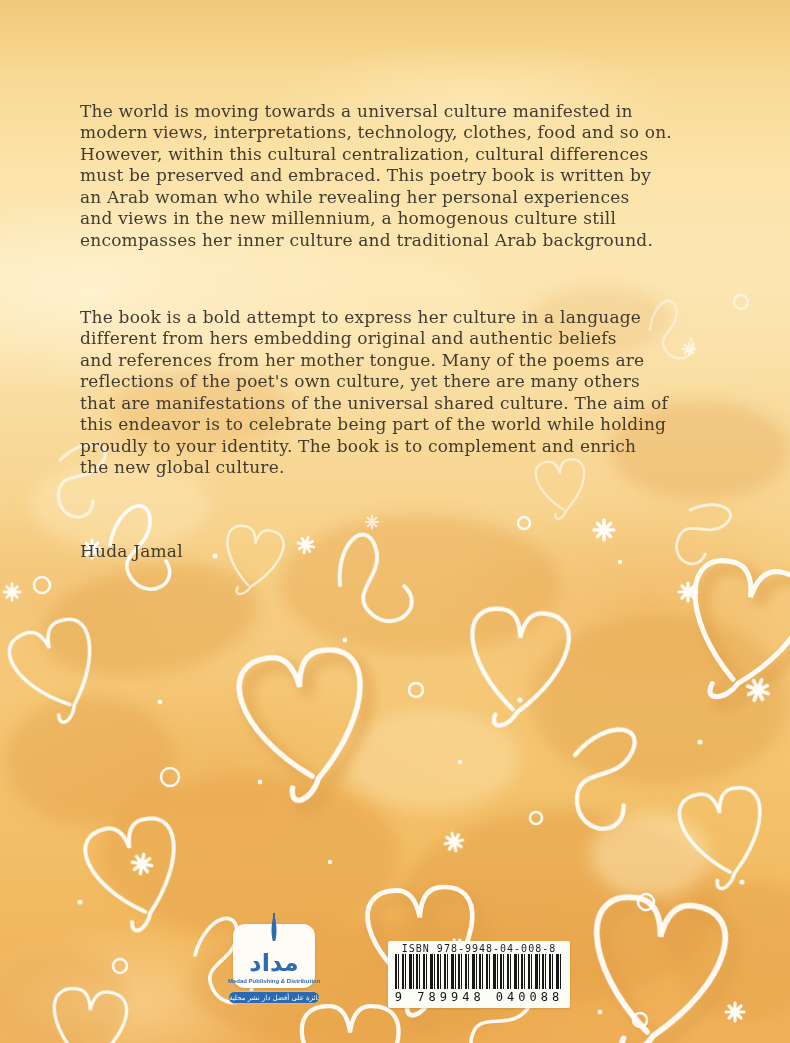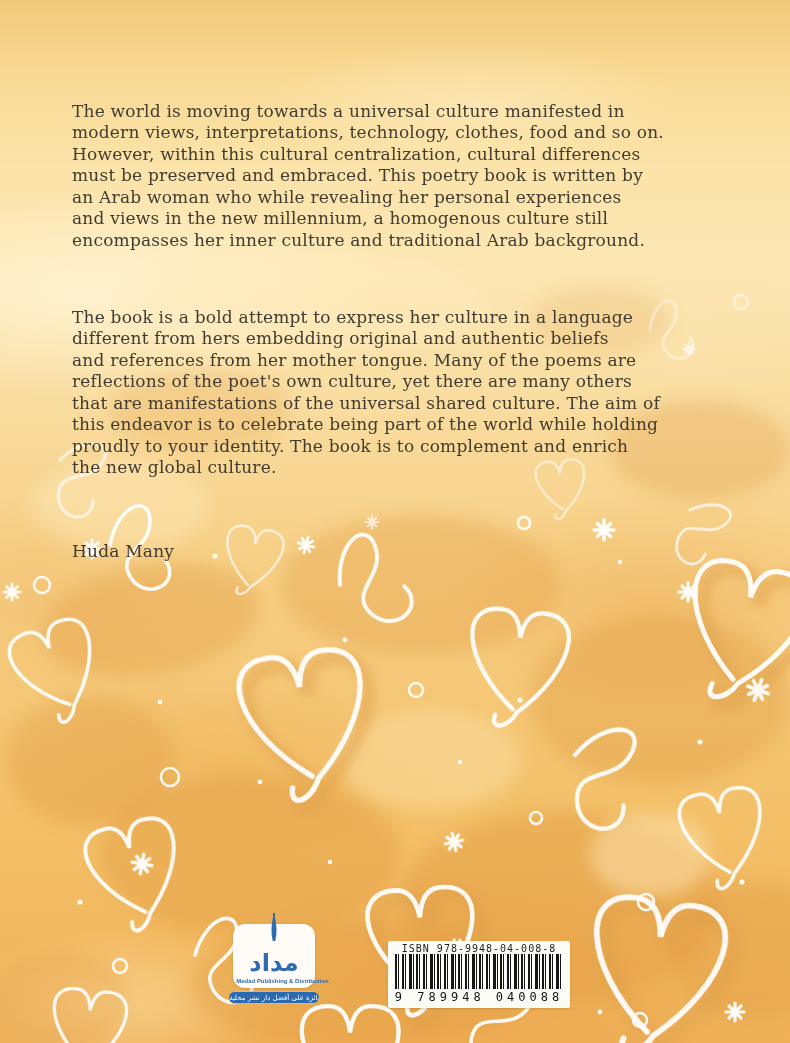--- a/index.html
+++ b/index.html
@@ -15,37 +15,37 @@
       radial-gradient(ellipse 300px 160px at 82% 58%, rgba(235,166,77,.40), rgba(235,166,77,0) 70%),
       radial-gradient(ellipse 320px 150px at 28% 74%, rgba(236,170,80,.38), rgba(236,170,80,0) 70%),
       radial-gradient(ellipse 360px 160px at 62% 93%, rgba(231,158,68,.45), rgba(231,158,68,0) 70%),
       radial-gradient(ellipse 220px 140px at 4% 57%,  rgba(240,186,106,.45), rgba(240,186,106,0) 70%),
       radial-gradient(ellipse 240px 110px at 15% 96%, rgba(255,232,180,.5), rgba(255,232,180,0) 70%),
       linear-gradient(180deg,#f1c97a 0%,#f8d993 7%,#fbe3a9 16%,#fce7b4 26%,#f9dda0 38%,#f7d189 52%,#f5c878 66%,#f3bf67 80%,#f1b65d 92%,#efb058 100%);
   }
   .doodles{position:absolute;inset:0;}
   
   .synopsis{
-    position:absolute;left:72px;top:79px;width:662px;
+    position:absolute;left:80px;top:79px;width:662px;
     color:#413b31;
     font-size:17px;line-height:21.5px;
     letter-spacing:.2px;
     white-space:pre-line;
   }
   .synopsis p{margin:0;white-space:pre-line;}
   .synopsis p.p2{margin-top:34px;}
   .synopsis p.author{margin-top:41px;}
   
   .publisher{position:absolute;left:226px;top:924px;width:96px;text-align:center;}
   .badge{
     position:relative;margin:0 auto;width:82px;height:64px;
     background:rgba(255,255,255,.96);
     border-radius:12px;
     box-shadow:0 1px 3px rgba(160,110,30,.35);
-    display:flex;flex-direction:column;justify-content:flex-end;
+    display:flex;flex-direction:column;align-items:center;justify-content:flex-end;
     padding-bottom:3px;box-sizing:border-box;
   }
   .pen{position:absolute;top:-12px;left:50%;transform:translateX(-50%);}
   .wordmark{
     font-family:"DejaVu Sans",sans-serif;
     font-weight:bold;color:#2e6cb0;
     font-size:24px;line-height:26px;
     margin-bottom:1px;
   }
   .pub-name{
@@ -216,21 +216,21 @@
 and views in the new millennium, a homogenous culture still
 encompasses her inner culture and traditional Arab background.</p>
     <p class="p2">The book is a bold attempt to express her culture in a language
 different from hers embedding original and authentic beliefs
 and references from her mother tongue. Many of the poems are
 reflections of the poet's own culture, yet there are many others
 that are manifestations of the universal shared culture. The aim of
 this endeavor is to celebrate being part of the world while holding
 proudly to your identity. The book is to complement and enrich
 the new global culture.</p>
-    <p class="author">Huda Many</p>
+    <p class="author">Huda Jamal</p>
   </div>
 
   <div class="publisher">
     <div class="badge">
       <svg class="pen" width="14" height="30" viewBox="-7 -24 14 30" aria-hidden="true">
         <path d="M0,-23 C2.5,-13 3.5,-4 1.2,5 L-1.2,5 C-3.5,-4 -2.5,-13 0,-23 Z" fill="#2e6cb0"></path>
         <rect x="-1" y="-23" width="2" height="6" fill="#2e6cb0"></rect>
       </svg>
       <div class="wordmark">مداد</div>
       <div class="pub-name">Medad Publishing &amp; Distribution</div>

